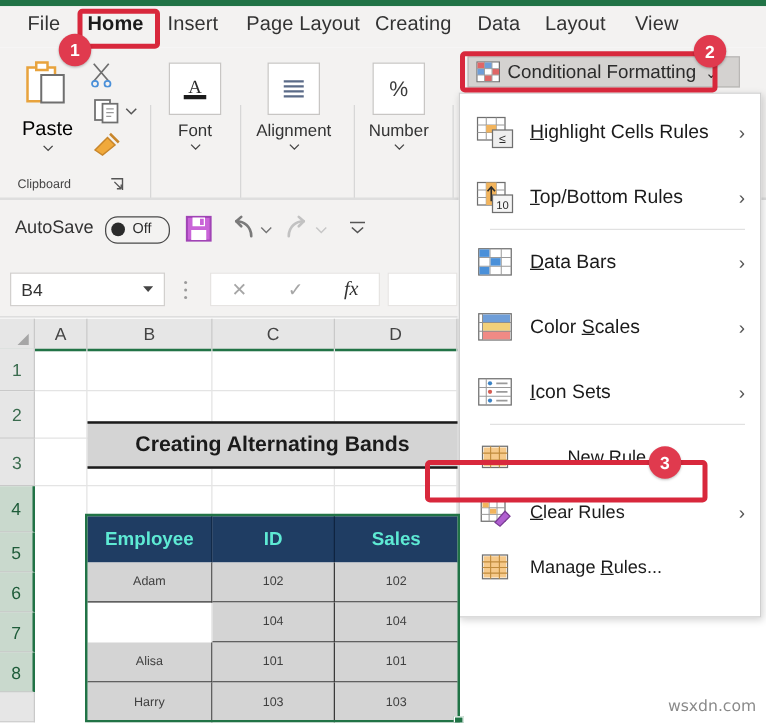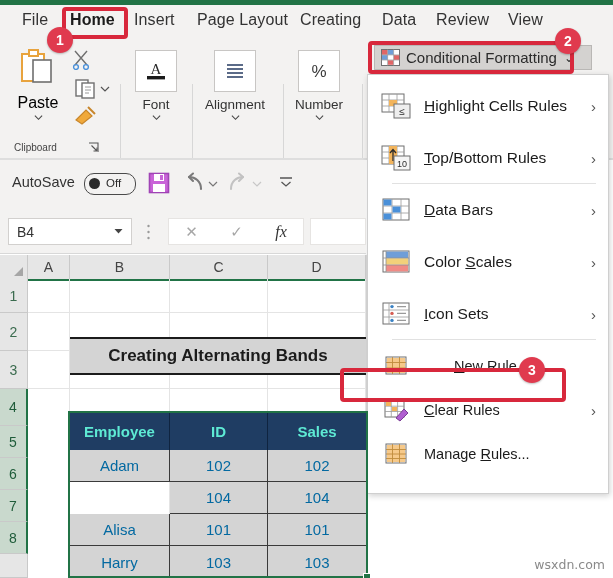--- a/index.html
+++ b/index.html
@@ -81,21 +81,21 @@
   .cellgrid{position:absolute;left:28px;top:24px;width:338px;height:299px;}
 
   .gline-h{position:absolute;left:0;height:1px;background:#e4e4e4;}
   .gline-v{position:absolute;top:0;width:1px;background:#e4e4e4;}
 
   .titlecell{position:absolute;background:#d4d4d4;border-top:2px solid #1b1b1b;border-bottom:2px solid #1b1b1b;
       display:flex;align-items:center;justify-content:center;font-size:17px;font-weight:bold;color:#1b1b1b;box-sizing:border-box;}
 
   .thead{position:absolute;background:#1f3d63;color:#5eead4;font-size:15px;font-weight:bold;
       display:flex;align-items:center;justify-content:center;box-sizing:border-box;border-right:1px solid #0f2440;}
-  .tcell{position:absolute;background:#d4d4d4;color:#0369a1;font-size:15px;
+  .tcell{position:absolute;background:#d4d4d4;color:#404040;font-size:10px;
       display:flex;align-items:center;justify-content:center;box-sizing:border-box;
       border-right:1px solid #3a3a3a;border-bottom:1px solid #3a3a3a;}
   .selbox{position:absolute;border:2px solid #217346;box-sizing:border-box;pointer-events:none;}
   .selhandle{position:absolute;width:6px;height:6px;background:#217346;border:1px solid #fff;box-sizing:content-box;}
 
   
   .hl{position:absolute;border:4px solid #d8283c;border-radius:4px;box-sizing:border-box;}
   .badge{position:absolute;width:26px;height:26px;border-radius:50%;background:#e03a4e;color:#fff;
       font-size:14px;font-weight:bold;display:flex;align-items:center;justify-content:center;
       box-shadow:0 1px 2px rgba(0,0,0,.25);}
@@ -109,21 +109,21 @@
 
   <div class="topstrip"></div>
 
   <div class="tabbar">
     <div class="tab" style="left:22px;">File</div>
     <div class="tab sel" style="left:70px;">Home</div>
     <div class="tab" style="left:134px;">Insert</div>
     <div class="tab" style="left:197px;">Page Layout</div>
     <div class="tab" style="left:300px;">Creating</div>
     <div class="tab" style="left:382px;">Data</div>
-    <div class="tab" style="left:436px;">Review</div>
+    <div class="tab" style="left:436px;">Layout</div>
     <div class="tab" style="left:508px;">View</div>
   </div>
 
   <div class="ribbon">
 
     <div style="position:absolute;left:12px;top:10px;width:52px;text-align:center;">
       <svg width="40" height="42" viewBox="0 0 40 42">
         <rect x="4" y="6" width="22" height="27" fill="#fff" stroke="#e8a33d" stroke-width="2"></rect>
         <rect x="11" y="2" width="9" height="6" fill="#fff" stroke="#e8a33d" stroke-width="2"></rect>
         <rect x="15" y="12" width="18" height="22" fill="#ffffff" stroke="#6f6f6f" stroke-width="1.6"></rect>

